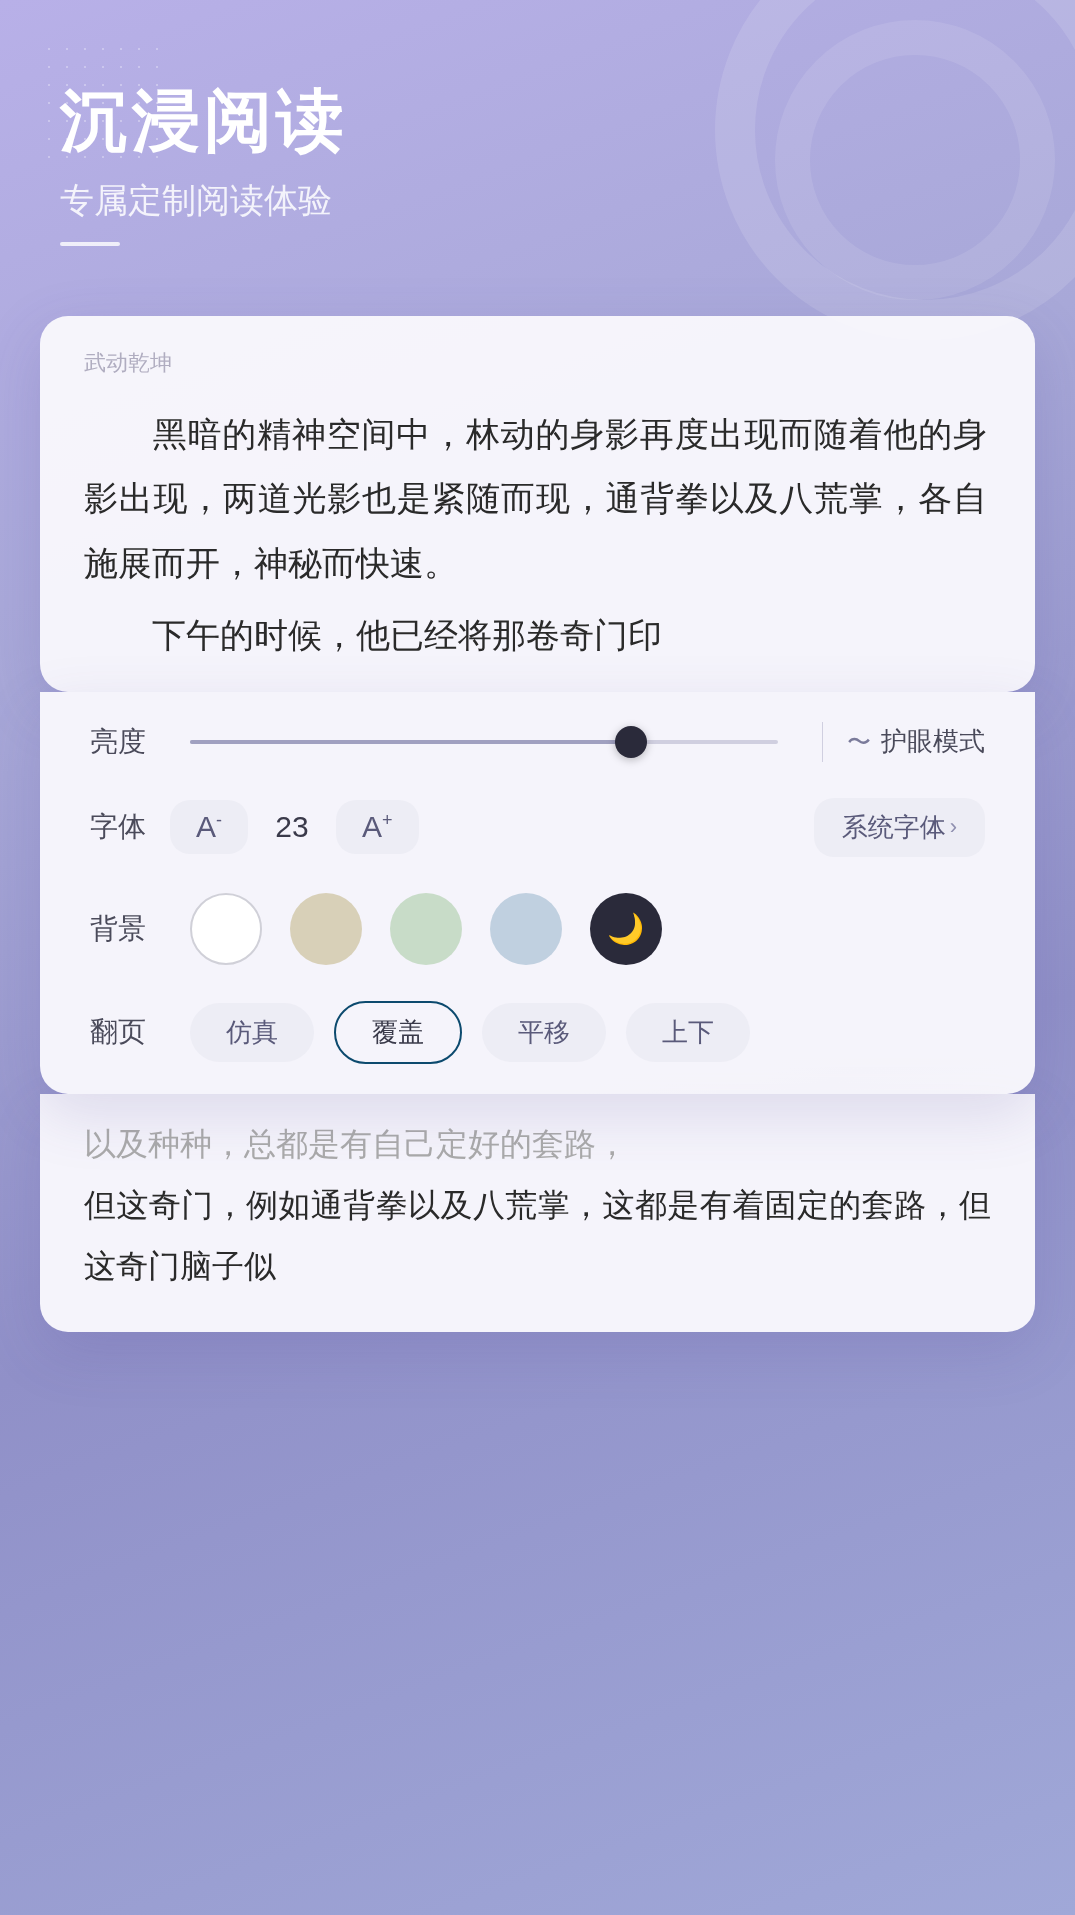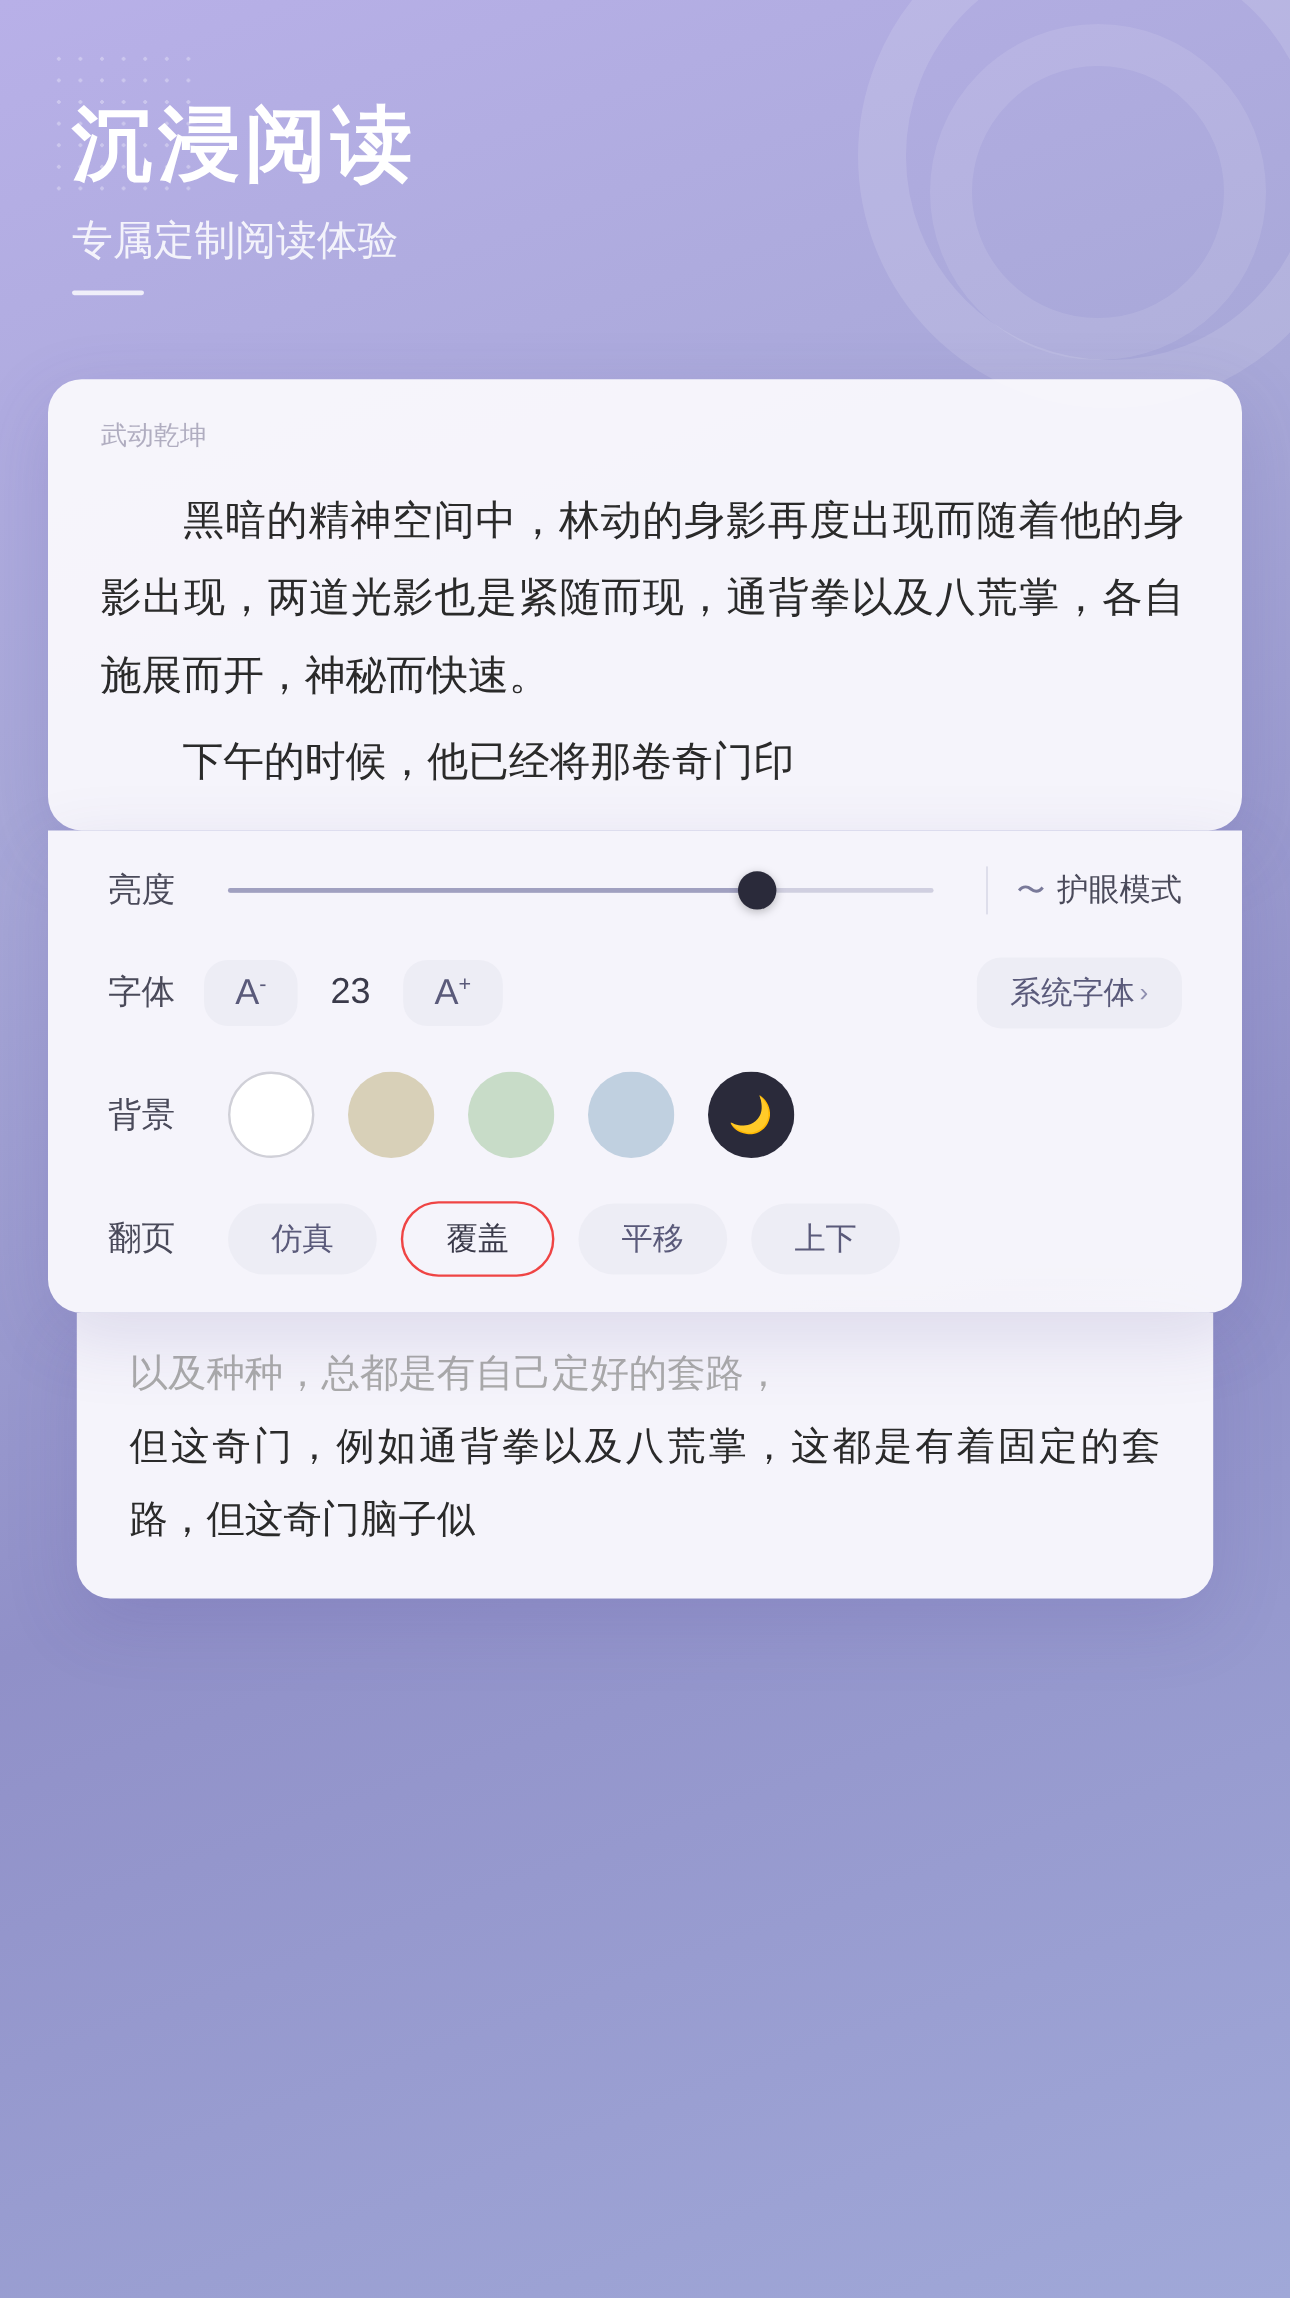--- a/index.html
+++ b/index.html
@@ -271,29 +271,29 @@
       background: #ededf5;
       border-radius: 40px;
       padding: 12px 36px;
       font-size: 26px;
       color: #5a5a7a;
       border: none;
       cursor: pointer;
     }
     .page-btn-active {
       background: transparent;
-      border: 2px solid #ef4444;
+      border: 2px solid #0c4a6e;
       color: #3a3a4a;
     }
 
     
     .bottom-reading {
       position: relative;
       z-index: 10;
-      margin: 0 64px;
+      margin: 0 40px;
       background: rgba(248, 247, 252, 0.97);
       border-radius: 0 0 28px 28px;
       padding: 20px 44px 36px 44px;
       box-shadow: 0 20px 60px rgba(80,70,150,0.15);
     }
     .bottom-text-blur {
       font-size: 32px;
       line-height: 1.9;
       color: #aaa;
       text-align: justify;

